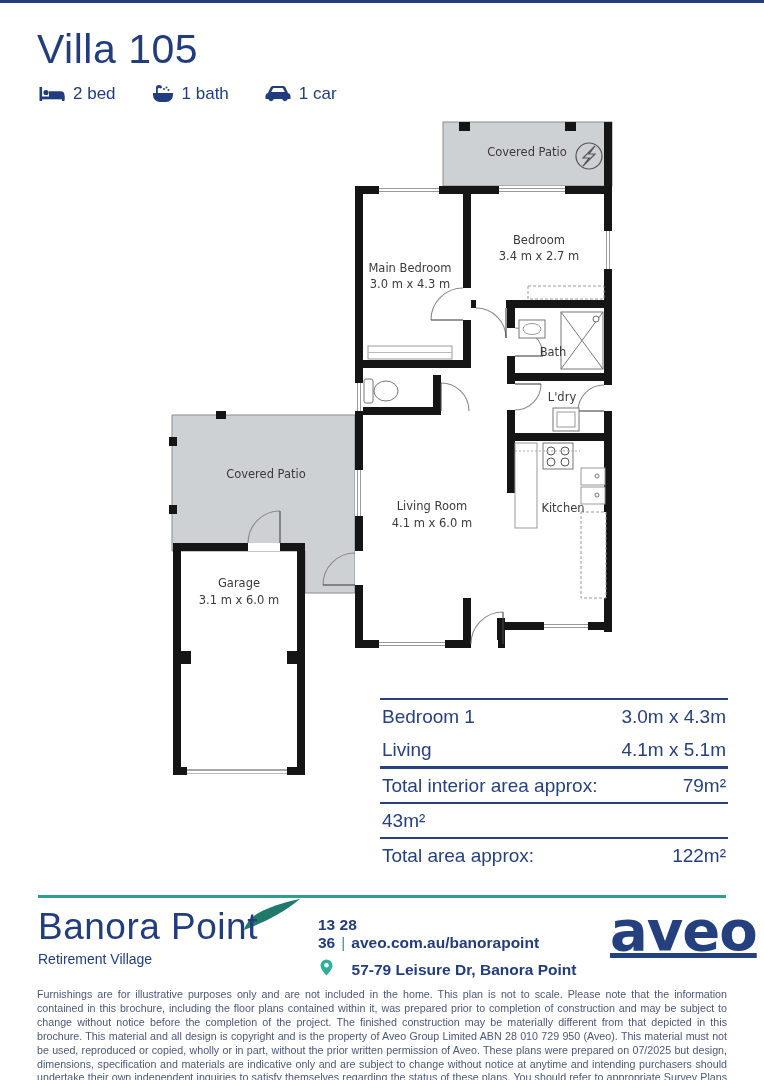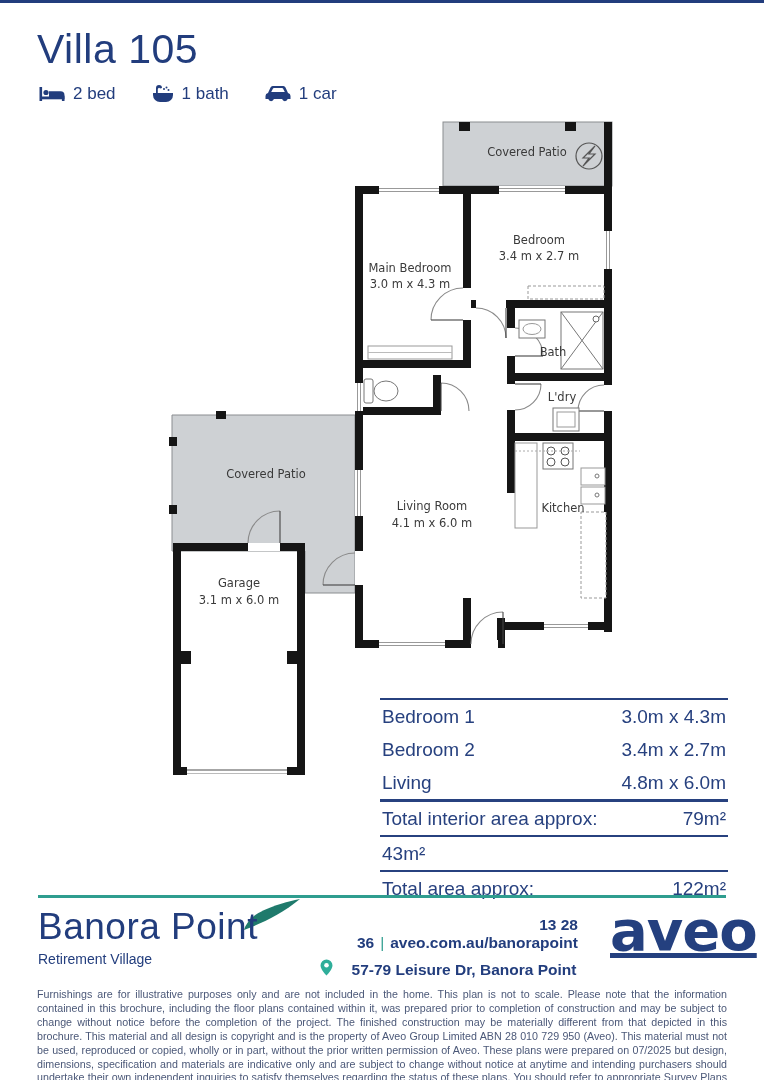--- a/index.html
+++ b/index.html
@@ -17,21 +17,21 @@
   #areatable .tline{height:2px;background:#27417f;margin:0;}
   #areatable .tline.thick{height:2.5px;}
   .trow{display:flex;justify-content:space-between;padding:6px 2px 5px 2px;}
   .trow.total{font-weight:normal;}
   
   #footline{left:38px;top:895px;width:688px;height:2.5px;background:#2f9d8f;}
   #banora{left:38px;top:907px;color:#223d7d;}
   #banora .bp{font-size:37px;letter-spacing:.5px;line-height:1.1;}
   #banora .rv{font-size:14px;margin-top:3px;}
   #leaf{left:242px;top:898px;}
-  #contact{left:318px;top:916px;color:#223d7d;font-size:15.5px;font-weight:bold;width:260px;text-align:right;}
+  #contact{left:318px;top:916px;color:#223d7d;font-size:15.5px;font-weight:bold;width:260px;text-align:left;}
   #contact .sep{color:#2f9d8f;font-weight:normal;padding:0 6px;}
   #contact .line2{margin-top:7px;display:flex;align-items:center;justify-content:center;gap:19px;}
   #aveologo{left:610px;top:898px;color:#24407f;font-size:56px;font-weight:bold;letter-spacing:-1px;font-family:"DejaVu Sans",sans-serif;text-decoration:underline;}
   #disclaimer{left:37px;top:988px;width:690px;font-size:10.7px;line-height:1.3;color:#4b5878;text-align:justify;}
   
   #plan{left:150px;top:105px;}
   .roomlabel{font-size:11.5px;fill:#3a3a3a;font-family:"DejaVu Sans",sans-serif;text-anchor:middle;}
 </style>
 </head>
 <body>
@@ -290,26 +290,22 @@
     <text class="roomlabel" x="239" y="604">3.1 m x 6.0 m</text>
   </svg>
 
   <div class="abs" id="areatable">
     <div class="tline"></div>
     <div class="trow">
       <span>Bedroom 1</span>
       <span>3.0m x 4.3m</span>
     </div>
     <div class="trow">
-      <span>Bedroom 2</span>
-      <span>3.4m x 2.7m</span>
-    </div>
-    <div class="trow">
       <span>Living</span>
-      <span>4.8m x 6.0m</span>
+      <span>4.1m x 5.1m</span>
     </div>
     <div class="tline thick"></div>
     <div class="trow total">
       <span>Total interior area approx:</span>
       <span>79m²</span>
     </div>
     <div class="tline"></div>
     <div class="trow total">
       <span>43m²</span>
     </div>

